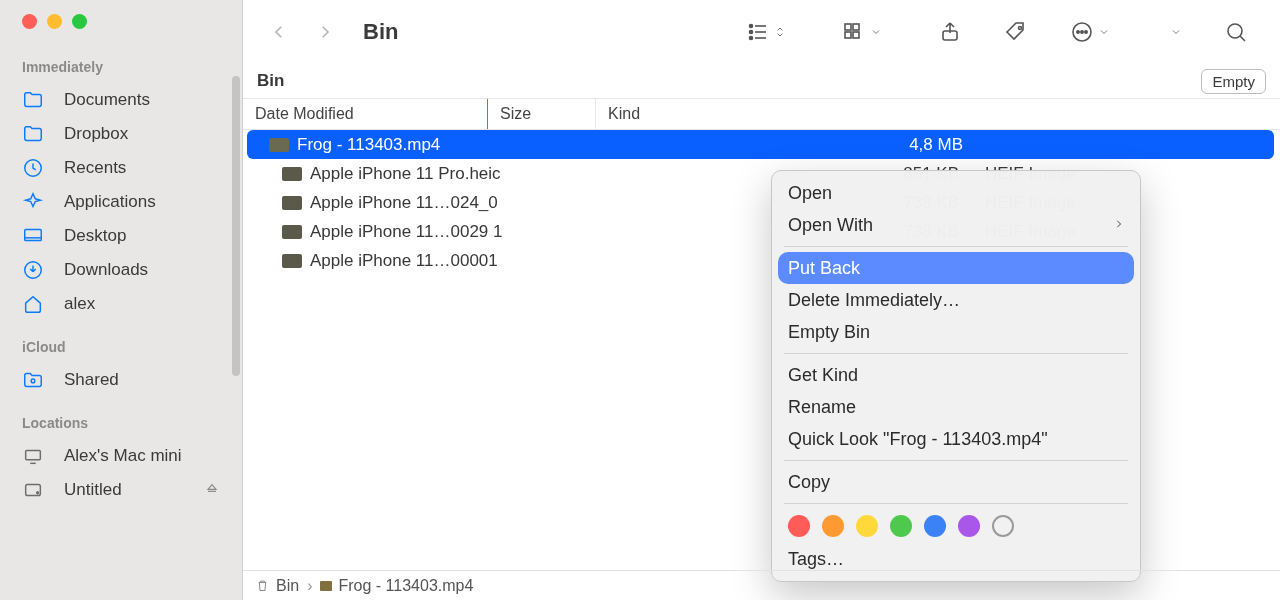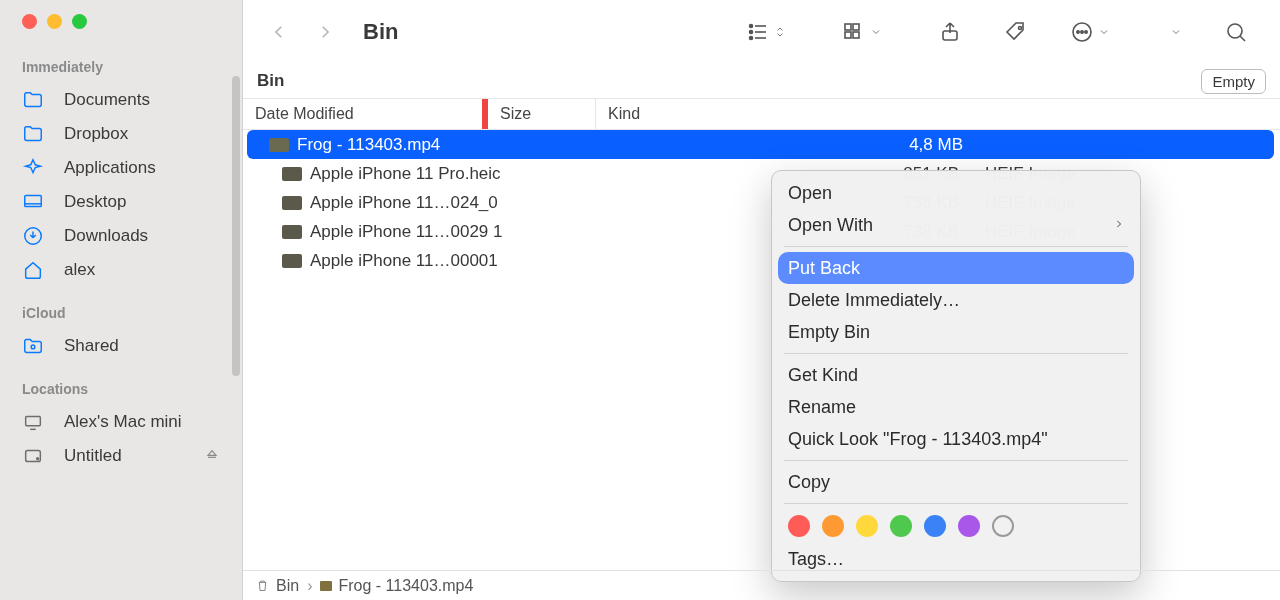--- a/index.html
+++ b/index.html
@@ -35,21 +35,21 @@
 
   
   .locbar { height:34px; display:flex; align-items:center; padding:0 14px; font-size:17px; font-weight:600; color:#3a3a3a;}
   .locbar .emptybtn{ margin-left:auto; border:1px solid #bcbcbc; background:#fff; border-radius:6px; font-size:15px; padding:3px 10px; color:#3a3a3a;}
 
   
   .thead { display:flex; border-top:1px solid #e6e6e6; border-bottom:1px solid #e6e6e6; height:32px; align-items:center; font-size:16px; color:#444;}
   .col-name{width:377px; padding-left:56px; display:flex; align-items:center; border-right:1px solid #e6e6e6; height:100%;}
   .col-name .sort{margin-left:auto; margin-right:10px;}
   .col-name .sort svg{width:12px;height:12px;stroke:#888;fill:none;stroke-width:2;}
-  .col-date{width:245px; padding-left:12px; border-right:6px solid #ef4444; height:100%; display:flex; align-items:center;}
+  .col-date{width:245px; padding-left:12px; border-right:1px solid #ef4444; height:100%; display:flex; align-items:center;}
   .col-size{width:108px; padding-left:12px; border-right:1px solid #e6e6e6; height:100%; display:flex; align-items:center;}
   .col-kind{flex:1; padding-left:12px; display:flex; align-items:center;}
 
   
   .rows{}
   .row{ display:flex; height:29px; align-items:center; font-size:17px; color:#383838;}
   .row .c-name{width:377px; padding-left:39px; display:flex; align-items:center; gap:8px; overflow:hidden; white-space:nowrap;}
   .row .c-name .thumb{width:20px;height:14px; background:#5b5a4a; border-radius:2px; flex-shrink:0;}
   .row .c-name .thumb.v{background:#6a6a50;}
   .row .c-date{width:245px;}
@@ -104,20 +104,29 @@
       <span class="icon">
           <svg viewBox="0 0 24 24">
             <path d="M3 6a2 2 0 0 1 2-2h4l2 2h8a2 2 0 0 1 2 2v9a2 2 0 0 1-2 2H5a2 2 0 0 1-2-2V6z"></path>
           </svg>
         </span>
       <span>Dropbox</span>
     </div>
     <div class="side-item">
       <span class="icon">
           <svg viewBox="0 0 24 24">
+            <circle cx="12" cy="12" r="9"></circle>
+            <path d="M12 7v5l3 2"></path>
+          </svg>
+        </span>
+      <span>Recents</span>
+    </div>
+    <div class="side-item">
+      <span class="icon">
+          <svg viewBox="0 0 24 24">
             <path d="M12 3l2.5 5.5L20 10l-5.5 1.5L12 17l-2.5-5.5L4 10l5.5-1.5z"></path>
           </svg>
         </span>
       <span>Applications</span>
     </div>
     <div class="side-item">
       <span class="icon">
           <svg viewBox="0 0 24 24">
             <rect x="3" y="5" width="18" height="12" rx="1"></rect>
             <path d="M3 14h18"></path>

